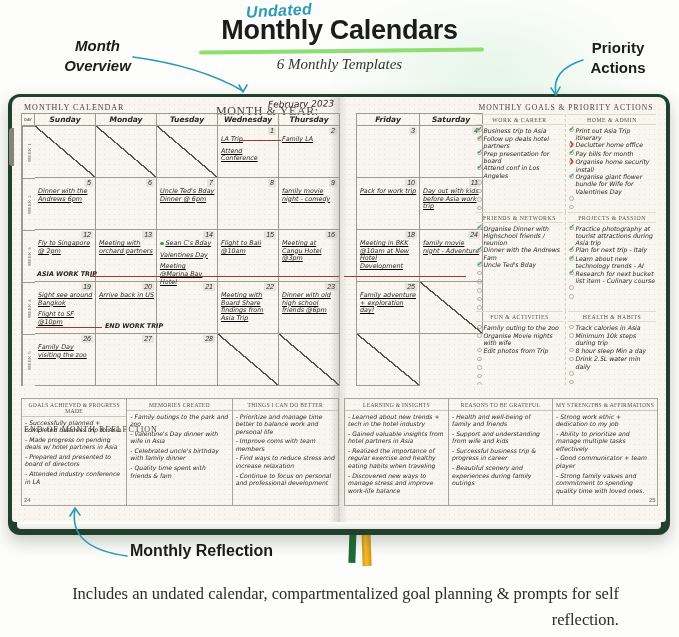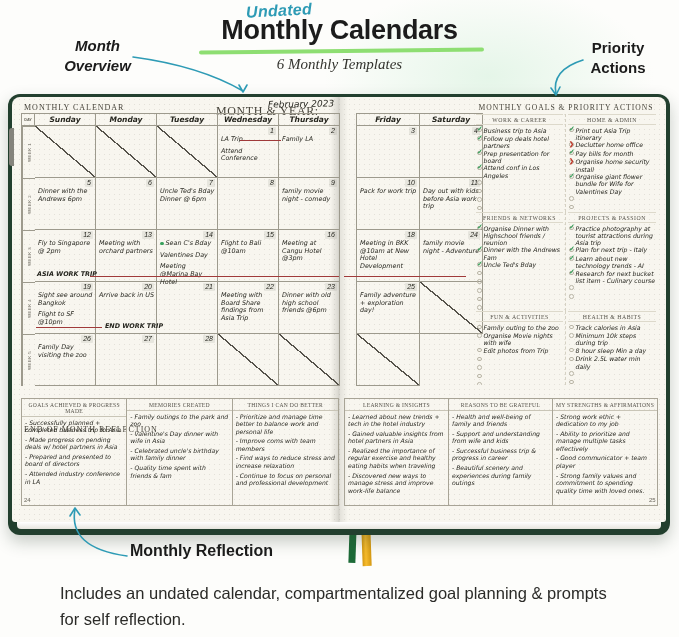--- a/index.html
+++ b/index.html
@@ -15,22 +15,22 @@
   .title{position:absolute;left:0;right:0;top:15px;text-align:center;font-size:27px;font-weight:bold;
     color:#1c1c1c;letter-spacing:-.3px;}
   .underline{position:absolute;left:199px;top:49px;width:285px;height:4px;border-radius:3px;
     transform:rotate(-.6deg);}
   .subtitle{position:absolute;left:0;right:0;top:56px;text-align:center;
     font-family:"Liberation Serif",serif;font-style:italic;font-size:15px;color:#33332e;}
   .sidelabel{position:absolute;font-size:15px;font-weight:bold;color:#1b1b1b;text-align:center;line-height:1.3;}
   #lbl-mo{left:50px;top:36px;width:95px;font-style:italic;}
   #lbl-pa{left:568px;top:38px;width:100px;}
   #lbl-mr{position:absolute;left:130px;top:542px;font-size:16px;font-weight:bold;color:#1b1b1b;}
-  .caption{position:absolute;left:60px;right:60px;top:581px;text-align:left;
-    font-family:Liberation Sans, sans-serif;font-size:16.5px;color:#2b2b28;line-height:1.55;}
+  .caption{position:absolute;left:60px;right:60px;top:581px;text-align:right;
+    font-family:Liberation Serif, serif;font-size:16.5px;color:#2b2b28;line-height:1.55;}
   
   .planner{position:absolute;left:8px;top:94px;width:662px;height:441px;background:#223f2e;
     border-radius:12px;box-shadow:0 7px 16px rgba(40,60,45,.25);z-index:2;box-sizing:border-box;
     padding:3px 4px 6px 4px;}
   .pages{position:relative;width:100%;height:425px;background:#f8f6ef;border-radius:8px 8px 3px 3px;
     background-image:radial-gradient(rgba(110,105,85,.14) .6px,transparent .7px);background-size:5px 5px;}
   .stack{height:7px;margin:0 5px;background:linear-gradient(#ffffff,#e7e5de);border-radius:0 0 4px 4px;}
   .seam{position:absolute;left:calc(50% - 9px);top:0;width:18px;height:100%;
     background:linear-gradient(90deg,rgba(60,60,50,0) 0%,rgba(60,60,50,.14) 42%,rgba(60,60,50,.2) 50%,rgba(60,60,50,.1) 58%,rgba(60,60,50,0) 100%);}
   .month-tab{position:absolute;left:9px;top:128px;width:5px;height:38px;background:#85847c;
@@ -50,21 +50,21 @@
   .hw{font-family:"DejaVu Sans",sans-serif;font-style:italic;color:#26261f;}
   
   .grid{position:absolute;top:113px;display:grid;z-index:3;border-top:1px solid #9d9a8d;border-left:1px solid #9d9a8d;}
   #grid-left{left:21px;grid-template-columns:13px repeat(5,61px);grid-template-rows:12px repeat(5,52px);}
   #grid-right{left:356px;grid-template-columns:63px 63px;grid-template-rows:12px repeat(5,52px);}
   .gcell{border-right:1px solid #9d9a8d;border-bottom:1px solid #9d9a8d;position:relative;box-sizing:border-box;}
   .ghead{font-size:7.5px;text-align:center;line-height:12px;font-weight:600;}
   .daycol{font-size:3.8px;color:#6b685e;font-style:normal;font-family:"Liberation Sans",sans-serif;}
   .wlab{writing-mode:vertical-rl;transform:rotate(180deg);font-size:4.3px;color:#6b685e;
     text-align:center;letter-spacing:.5px;display:flex;align-items:center;justify-content:center;}
-  .cell{padding:10px 2px 2px 3px;}
+  .cell{padding:10px 2px 2px 3px;text-decoration:underline;}
   .date{position:absolute;top:1px;right:2px;font-size:7px;line-height:8px;padding:0 2px;
     background:rgba(90,90,80,.10);border-radius:1px;font-style:italic;color:#26261f;}
   .entry{font-size:6.4px;line-height:1.2;margin-bottom:4px;}
   .crossed{background:linear-gradient(to top right,transparent calc(50% - .7px),#55524a calc(50% - .7px),#55524a calc(50% + .7px),transparent calc(50% + .7px));}
   .gdot{display:inline-block;width:3.5px;height:3.5px;border-radius:50%;background:#38A05C;margin-right:2px;vertical-align:middle;}
   .blab{position:absolute;left:2px;bottom:3px;font-size:6.4px;font-weight:bold;white-space:nowrap;}
   .redline{position:absolute;border-top:1.6px solid #A03A3A;z-index:4;}
   #endtrip-label{position:absolute;left:105px;top:322px;font-size:6.4px;font-weight:bold;z-index:4;white-space:nowrap;}
   
   #goals-sections{position:absolute;left:474px;top:114px;width:184px;height:271px;z-index:3;

